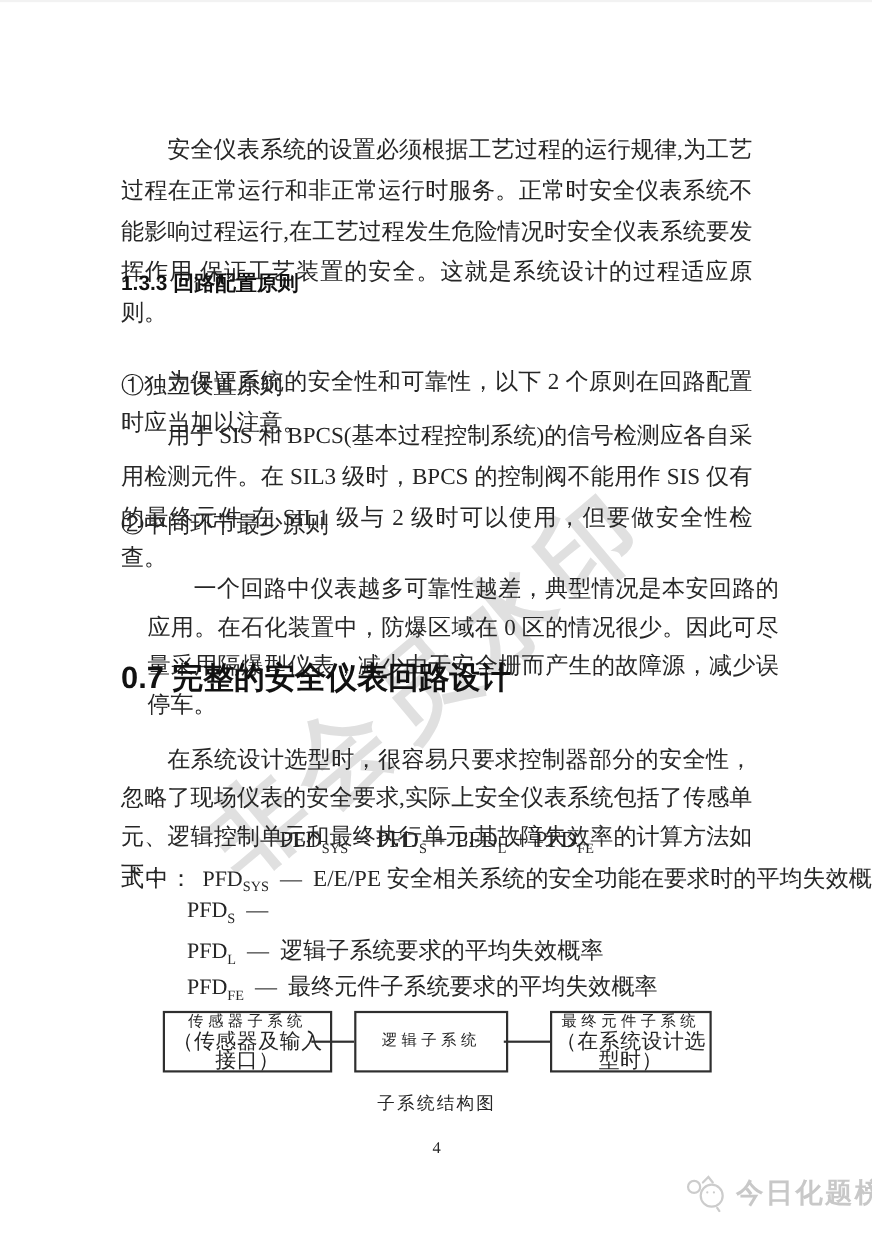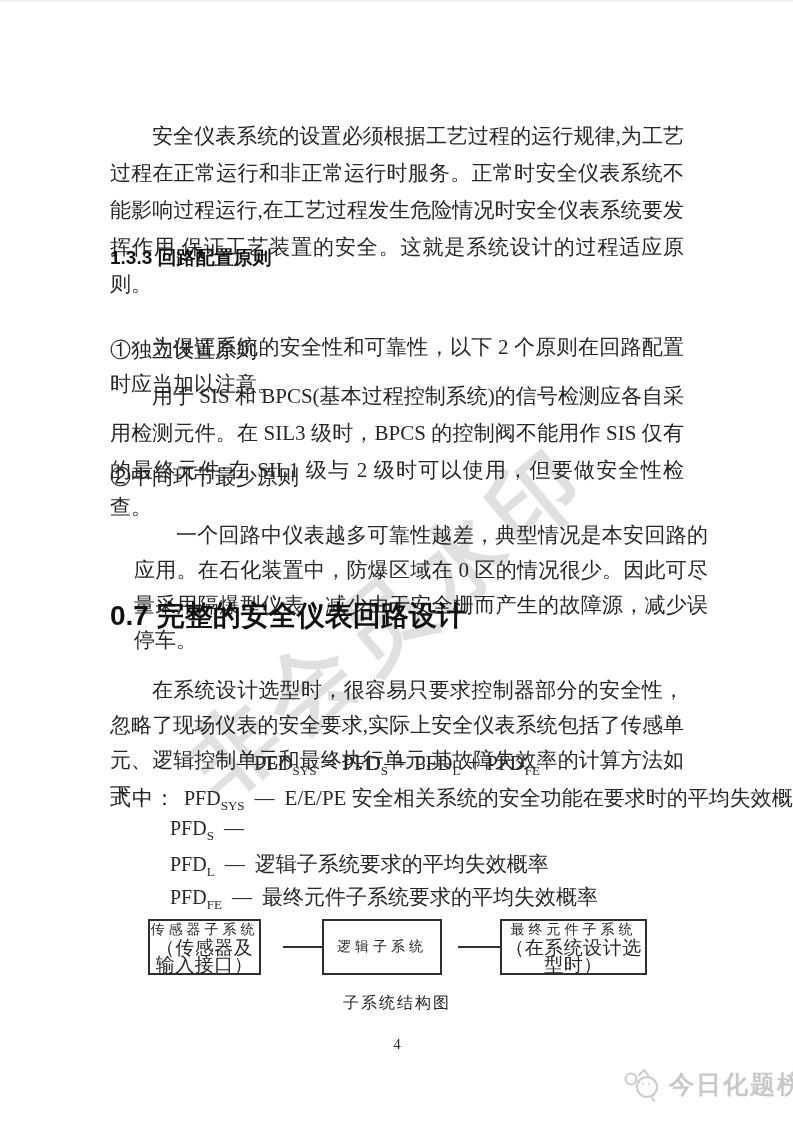--- a/index.html
+++ b/index.html
@@ -74,22 +74,22 @@
     box-sizing:border-box;
     display:flex;
     flex-direction:column;
     justify-content:center;
     align-items:center;
     background:#fff;
     text-align:center;
   }
   .dbox .l1 { font-size:14px; letter-spacing:4px; line-height:18px; }
   .dbox .l2 { font-size:19px; letter-spacing:0.5px; line-height:17px; }
-  .box1 { left:38px;  width:113px; }
-  .box2 { left:212px; width:120px; }
+  .box1 { left:38px;  width:154px; }
+  .box2 { left:212px; width:140px; }
   .box3 { left:390px; width:147px; }
   .connector { position:absolute; top:27px; height:2px; background:#2f2f2f; }
   .conn1 { left:173px; width:39px; }
   .conn2 { left:348px; width:42px; }
   .caption { top:991px; text-align:center; font-size:16px; letter-spacing:2px; }
   
   .page-number { top:1034px; text-align:center; font-size:15px; }
   .brand {
     position:absolute;
     left:622px; top:1064px;

